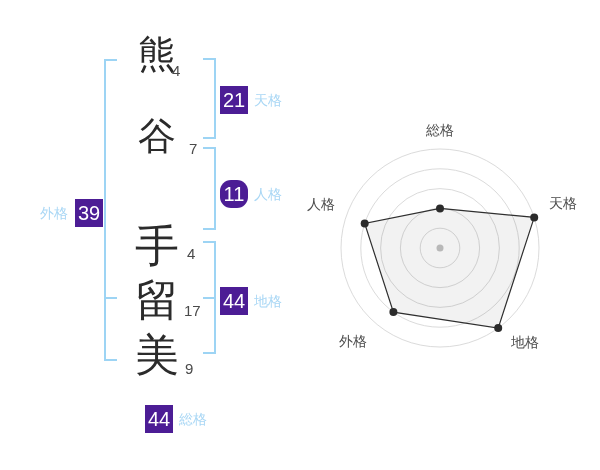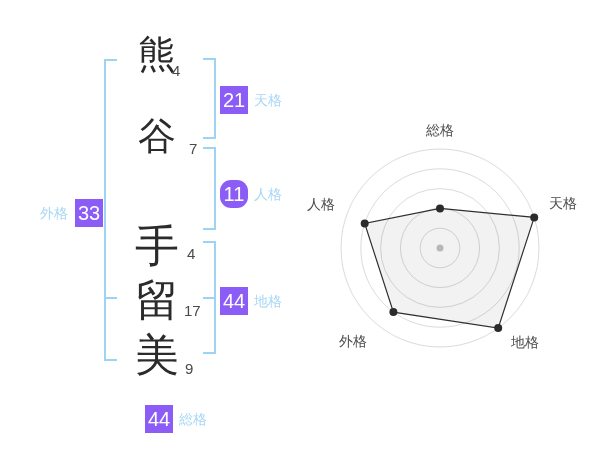--- a/index.html
+++ b/index.html
@@ -29,21 +29,21 @@
     font-size:15px;
     color:#4a4a4a;
     line-height:1;
   }
   
   .bracket-line{position:absolute;background:#9dd4f4;}
   
   .kaku-box{
     position:absolute;
     width:28px;height:28px;
-    background:#8b5cf6;
+    background:#4c1d95;
     color:#ffffff;
     font-size:20px;
     display:flex;align-items:center;justify-content:center;
     line-height:1;
   }
   .kaku-label{
     position:absolute;
     font-size:14px;
     color:#a9d7f5;
     line-height:1;
@@ -91,21 +91,21 @@
   <div class="kaku-box" style="left:220px;top:86px;">21</div>
   <div class="kaku-label" style="left:254px;top:93px;">天格</div>
 
   <div class="kaku-box" style="left:220px;top:180px;border-radius:11px;">11</div>
   <div class="kaku-label" style="left:254px;top:187px;">人格</div>
 
   <div class="kaku-box" style="left:220px;top:287px;">44</div>
   <div class="kaku-label" style="left:254px;top:294px;">地格</div>
 
   <div class="kaku-label" style="left:40px;top:206px;">外格</div>
-  <div class="kaku-box" style="left:75px;top:199px;">33</div>
+  <div class="kaku-box" style="left:75px;top:199px;">39</div>
 
   <div class="kaku-box" style="left:145px;top:405px;">44</div>
   <div class="kaku-label" style="left:179px;top:412px;">総格</div>
 
   <div class="radar-wrap">
     <svg id="radar-svg" width="290" height="280" xmlns="http://www.w3.org/2000/svg">
         <circle cx="135" cy="153" r="19.8" fill="none" stroke="#dbdbdb" stroke-width="1"></circle>
         <circle cx="135" cy="153" r="39.6" fill="none" stroke="#dbdbdb" stroke-width="1"></circle>
         <circle cx="135" cy="153" r="59.4" fill="none" stroke="#dbdbdb" stroke-width="1"></circle>
         <circle cx="135" cy="153" r="79.2" fill="none" stroke="#dbdbdb" stroke-width="1"></circle>

